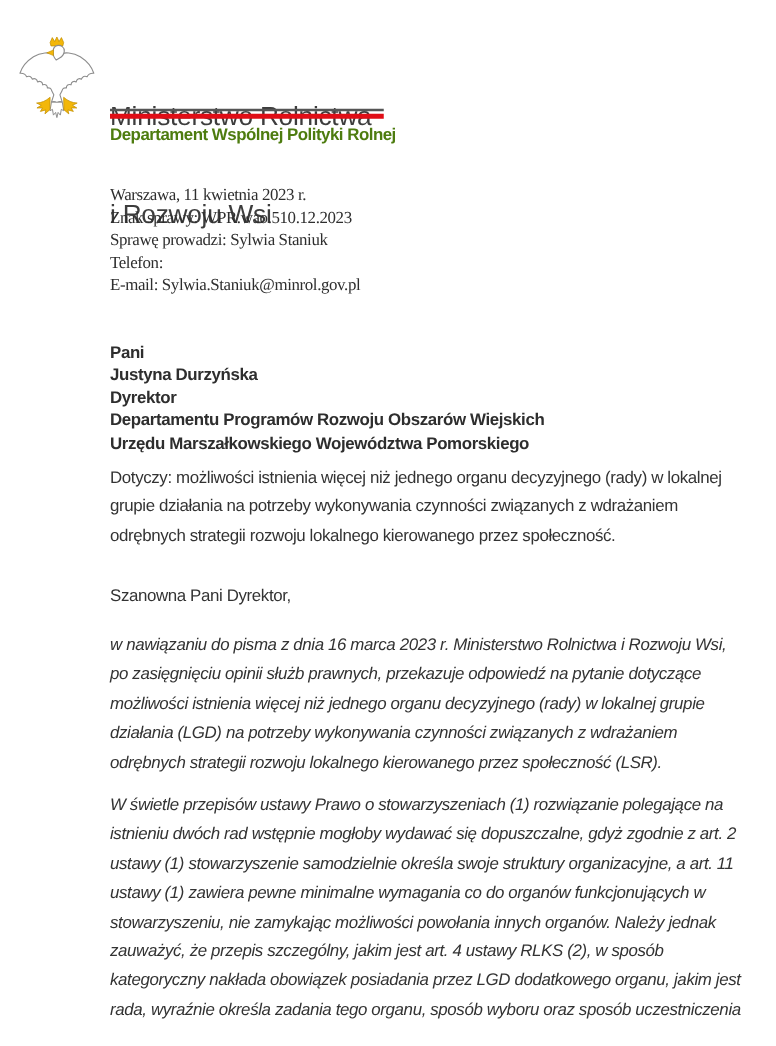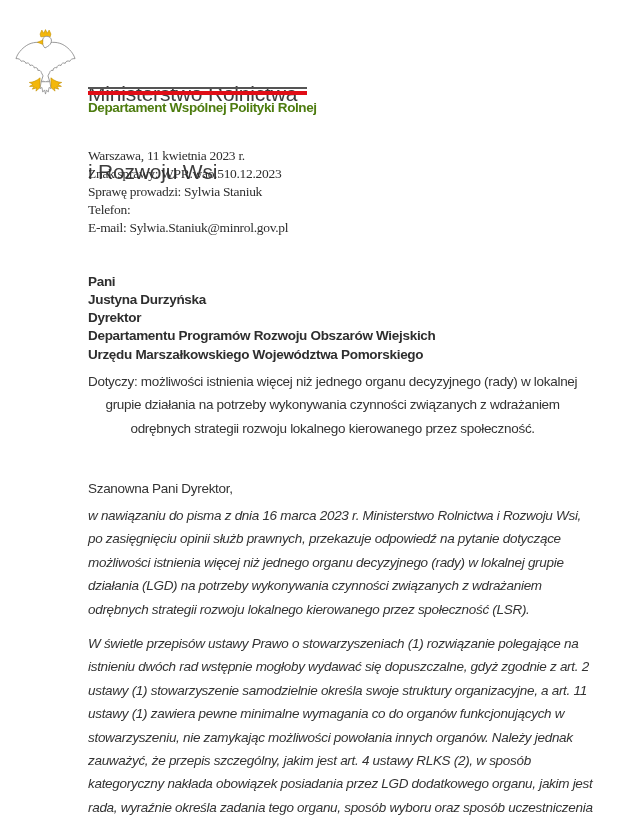--- a/index.html
+++ b/index.html
@@ -52,22 +52,22 @@
     color: #2e2e2e;
   }
   .bodytext {
     font-size: 13.5px;
     line-height: 23.4px;
     letter-spacing: -0.3px;
     color: #333333;
   }
   .meta       { top: 146.5px; font-family: Liberation Serif, serif; }
   .recipient  { top: 272.5px; line-height: 18.3px; font-weight: bold; }
-  .subject    { top: 370px; text-align: center; }
-  .salutation { top: 465px; margin-top: 12px; }
+  .subject    { top: 370px; }
+  .salutation { top: 465px; }
   .para1      { top: 504px; font-style: italic; }
   .para2      { top: 632px; font-style: italic; }
 </style>
 </head>
 <body>
 
 <div class="page">
 
   <svg class="emblem" viewBox="0 0 64 76" aria-hidden="true">
 

